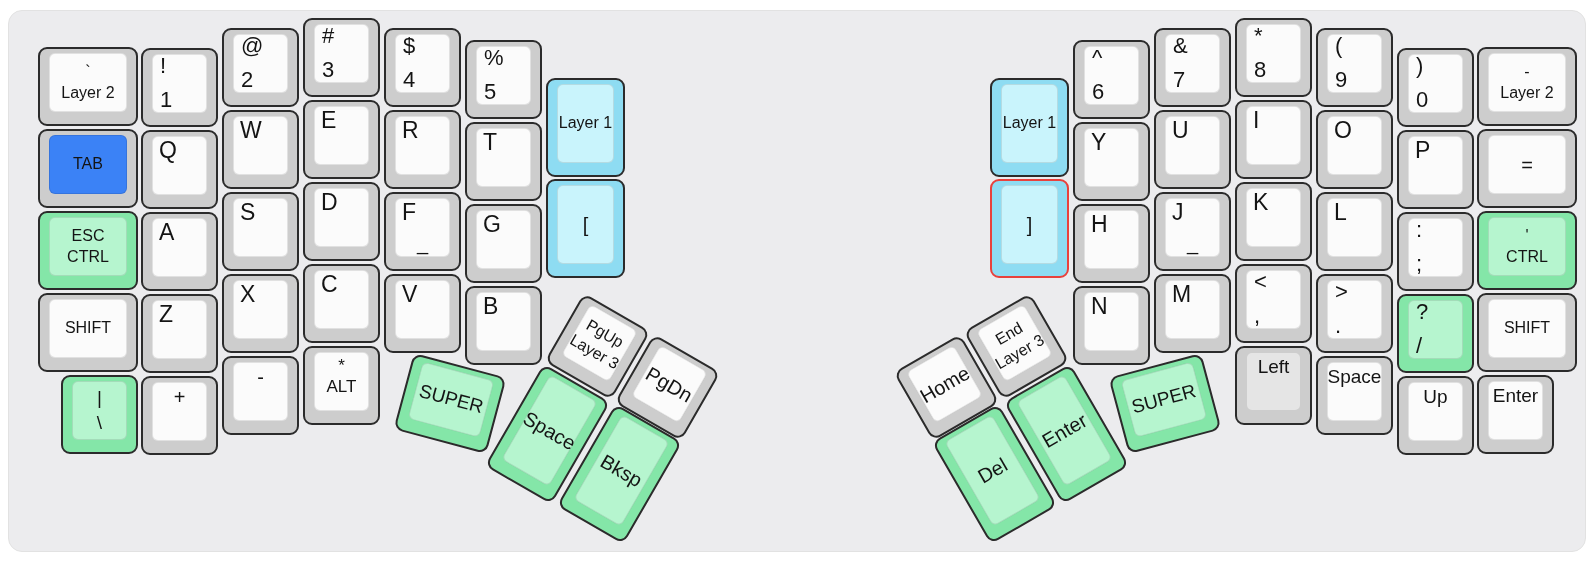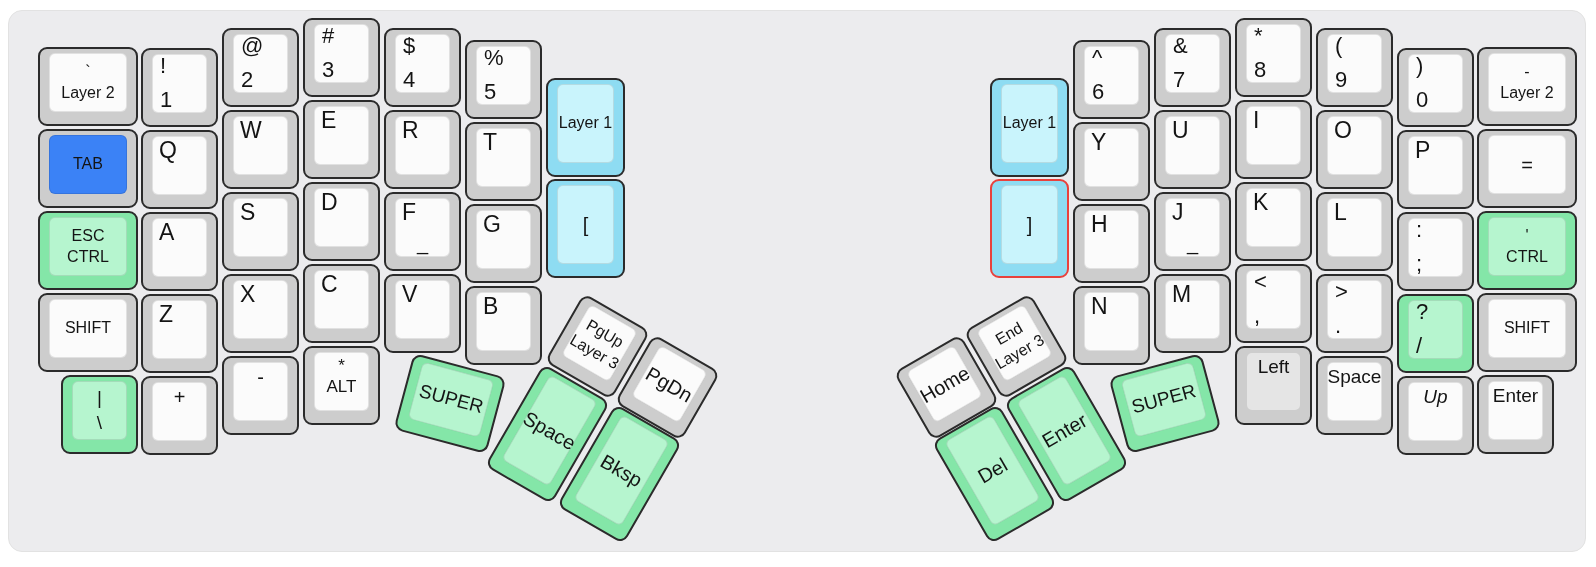--- a/index.html
+++ b/index.html
@@ -347,21 +347,21 @@
           <span class="legend">:</span>
           <span class="legend">;</span>
         </div>
       </div>
       <div class="key s-pair" style="left: 1397px; top: 294px; width: 77px; height: 79px; background: rgb(132, 230, 168); border-color: rgb(43, 43, 43);">
         <div class="cap" style="background: rgb(182, 245, 207); color: rgb(20, 20, 20);">
           <span class="legend">?</span>
           <span class="legend">/</span>
         </div>
       </div>
-      <div class="key s-center-top" style="left: 1397px; top: 376px; width: 77px; height: 79px; background: rgb(205, 205, 205); border-color: rgb(43, 43, 43); font-style: italic;">
+      <div class="key s-center-top" style="left: 1397px; top: 376px; width: 77px; height: 79px; background: rgb(205, 205, 205); border-color: rgb(43, 43, 43);">
         <div class="cap" style="background: rgb(251, 251, 251); color: rgb(20, 20, 20);">
           <span class="legend">Up</span>
         </div>
       </div>
       <div class="key s-center" style="left: 1477px; top: 47px; width: 100px; height: 79px; background: rgb(205, 205, 205); border-color: rgb(43, 43, 43);">
         <div class="cap" style="background: rgb(251, 251, 251); color: rgb(20, 20, 20);">
           <span class="legend">-</span>
           <span class="legend">Layer 2</span>
         </div>
       </div>

